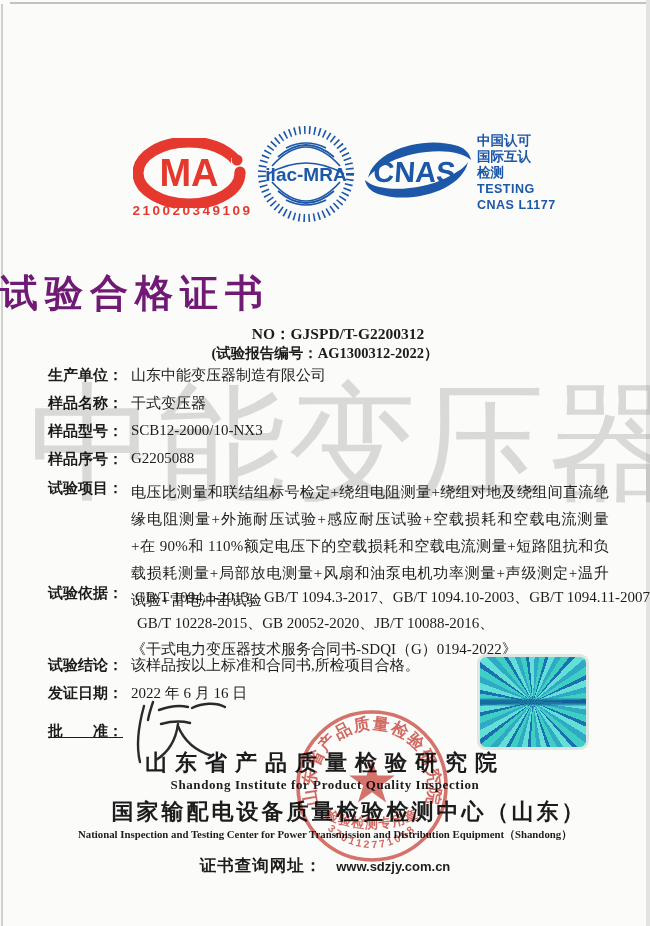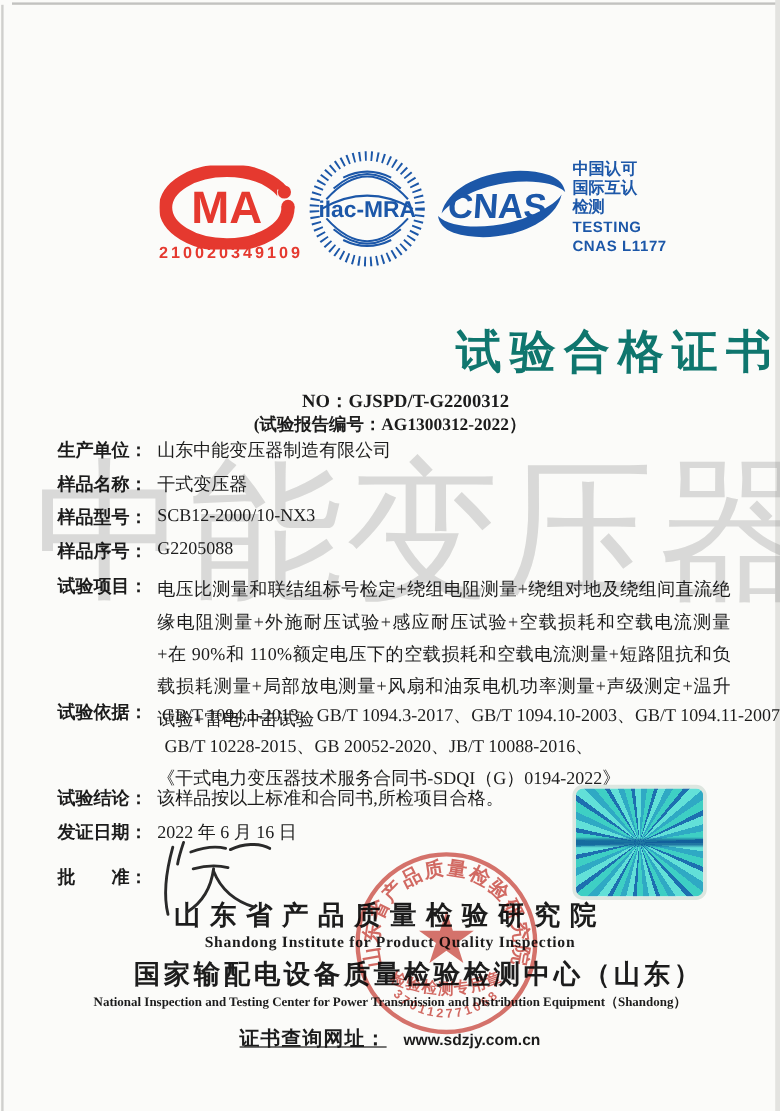--- a/index.html
+++ b/index.html
@@ -27,22 +27,22 @@
   .ilac{position:absolute;left:256px;top:124px;width:100px;height:100px;}
   .cnas{position:absolute;left:362px;top:137px;width:112px;height:66px;}
   .cnas-text{
     position:absolute;left:477px;top:133px;width:110px;
     font-family:"Liberation Sans",sans-serif;color:#1c57a8;font-weight:bold;
     font-size:13.5px;line-height:16px;
   }
   .cnas-text .en{font-size:12.5px;letter-spacing:0.5px;}
   
   .title{
-    position:absolute;top:268px;left:0;width:100%;text-align:right;
-    font-size:38px;font-weight:bold;letter-spacing:7px;color:#0f766e;z-index:2;
+    position:absolute;top:268px;left:0;width:100%;text-align:left;
+    font-size:38px;font-weight:bold;letter-spacing:7px;color:#701a75;z-index:2;
   }
   .cert-no{
     position:absolute;top:324px;left:0;width:100%;text-align:center;
     font-size:15.5px;font-weight:bold;z-index:2;padding-left:13px;
   }
   .report-no{
     position:absolute;top:344px;left:0;width:100%;text-align:center;
     font-size:14.5px;font-weight:bold;z-index:2;
   }
   
@@ -72,21 +72,21 @@
   
   .foot-cn1{position:absolute;top:748px;left:0;width:100%;text-align:center;z-index:2;
     font-size:22px;font-weight:bold;letter-spacing:8px;}
   .foot-en1{position:absolute;top:777px;left:0;width:100%;text-align:center;z-index:2;
     font-size:13px;font-weight:bold;letter-spacing:0.6px;}
   .foot-cn2{position:absolute;top:797px;left:0;width:100%;text-align:center;z-index:2;
     font-size:22px;font-weight:bold;letter-spacing:3px;padding-left:24px;}
   .foot-en2{position:absolute;top:828px;left:0;width:100%;text-align:center;z-index:2;
     font-size:10.8px;font-weight:bold;}
   .query{position:absolute;top:855px;left:0;width:100%;text-align:center;z-index:2;}
-  .query .q-lbl{font-size:16.5px;font-weight:bold;letter-spacing:1px;text-decoration:underline;}
+  .query .q-lbl{font-size:16.5px;font-weight:bold;letter-spacing:1px;}
   .query .q-url{font-family:"Liberation Sans",sans-serif;font-size:13px;font-weight:bold;margin-left:10px;}
 </style>
 </head>
 <body>
 
 <div class="page">
   <div class="edge-top"></div>
   <div class="edge-left"></div>
   <div class="edge-right"></div>
 
@@ -161,21 +161,21 @@
     </span>
   </div>
   <div class="row" style="top:656px;">
     <span class="lbl">试验结论：</span>
     <span class="val">该样品按以上标准和合同书,所检项目合格。</span>
   </div>
   <div class="row" style="top:684px;">
     <span class="lbl">发证日期：</span>
     <span class="val">2022 年 6 月 16 日</span>
   </div>
-  <div class="row" style="top:722px;">
+  <div class="row" style="top:722px;text-decoration:underline;">
     <span class="lbl">批　　准：</span>
   </div>
 
   <svg class="signature" width="100" height="70" viewBox="0 0 100 70">
     <g fill="none" stroke="#2a2a2a" stroke-width="2.4" stroke-linecap="round">
       <path d="M18,12 C13,30 10,52 14,68"></path>
       <path d="M27,8 C25,14 23,20 22,26"></path>
       <path d="M33,16 C44,12 54,11 62,13"></path>
       <path d="M35,30 C46,27 56,27 64,29"></path>
       <path d="M52,30 C50,45 43,58 30,66"></path>

